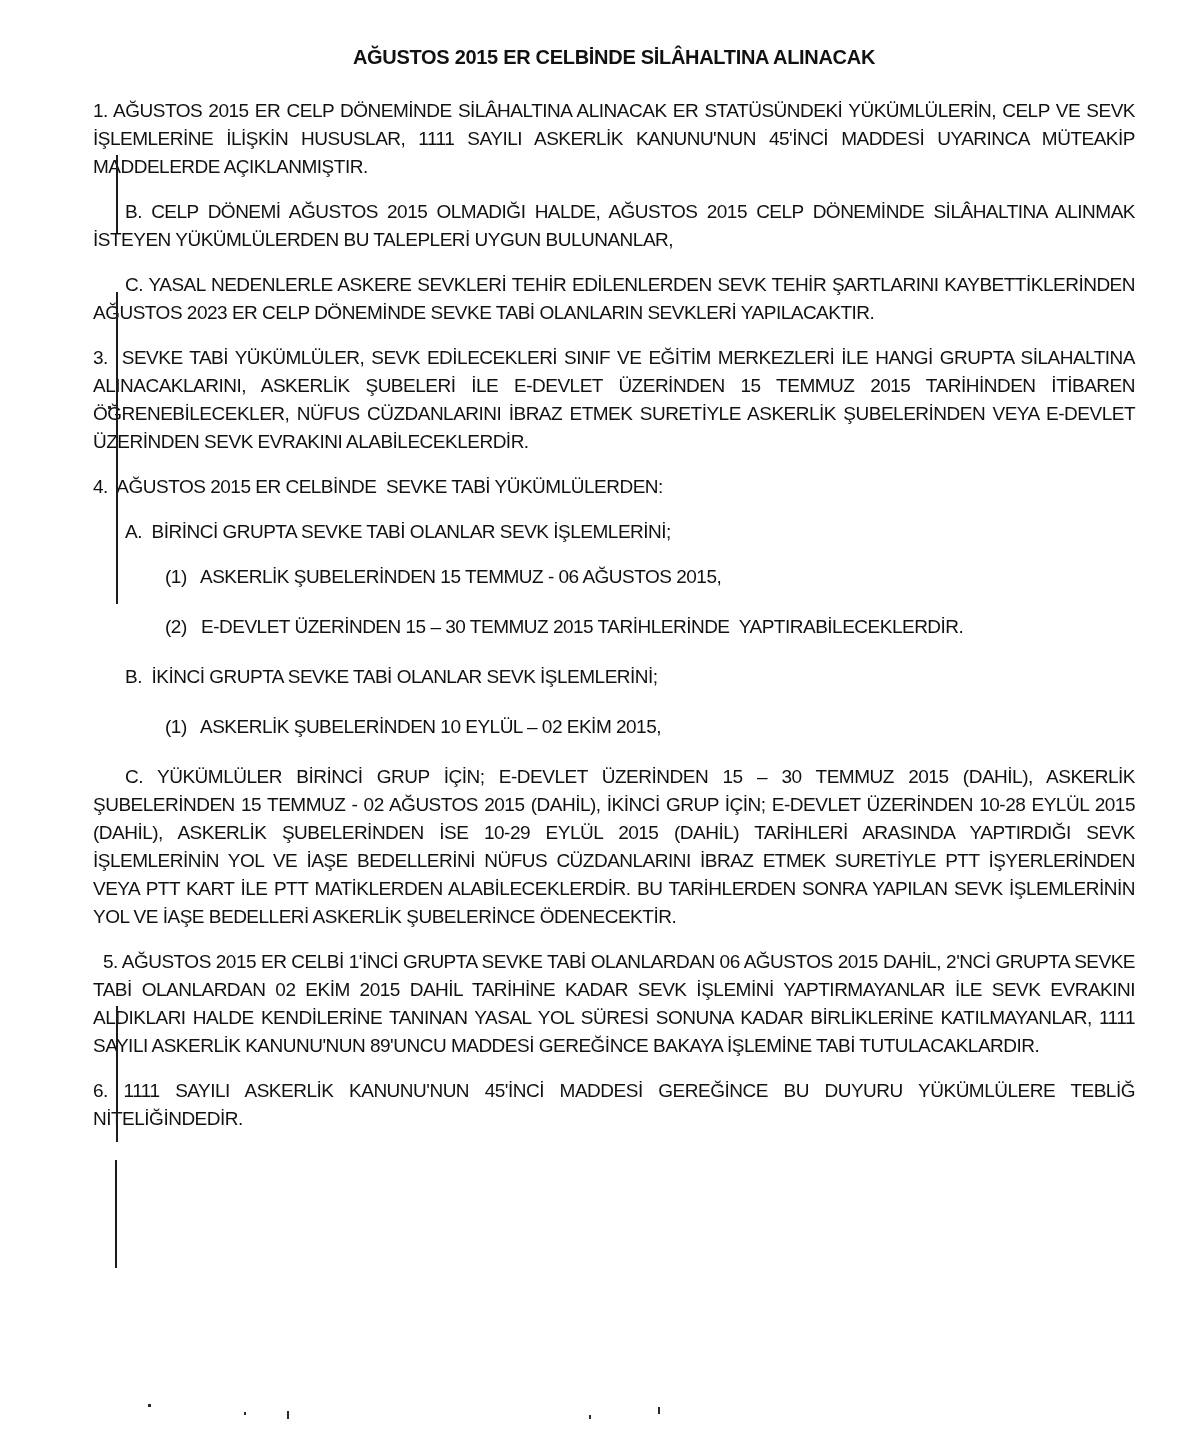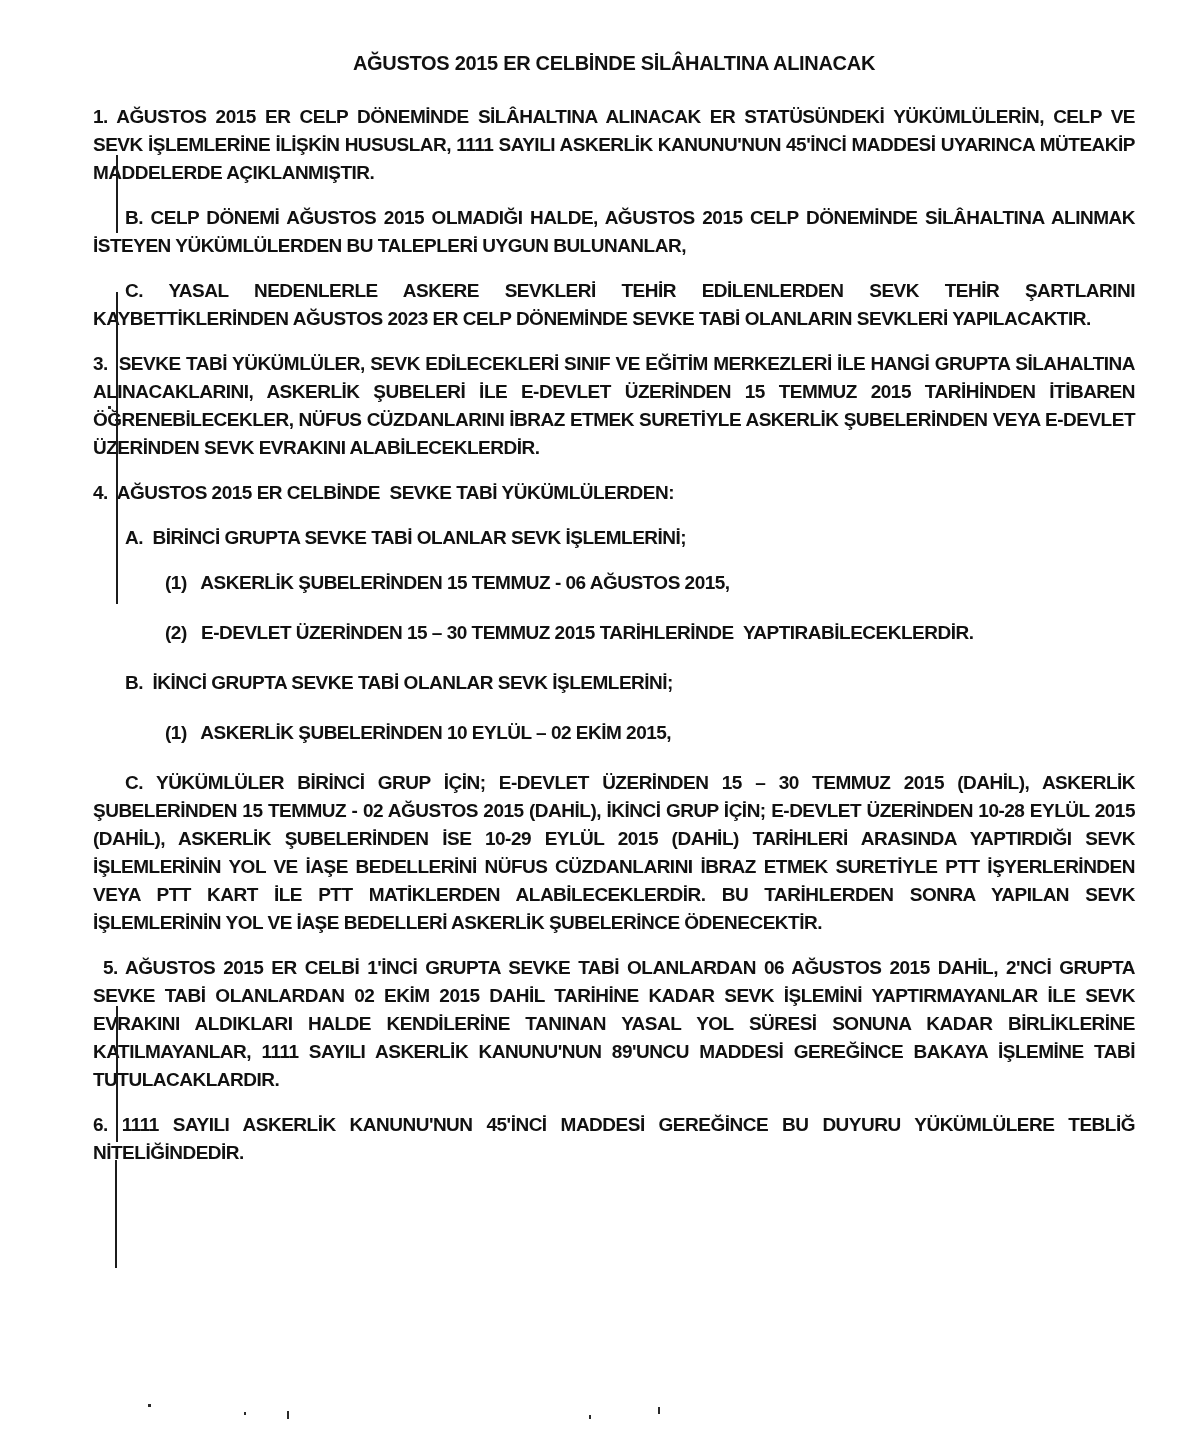--- a/index.html
+++ b/index.html
@@ -9,33 +9,33 @@
     background: #ffffff;
     position: relative;
     overflow: hidden;
     font-family: "Liberation Sans", sans-serif;
     color: #111111;
   }
   .page {
     position: absolute;
     left: 93px;
     right: 56px;
-    top: 50px;
+    top: 44px;
   }
   .doc-title {
     text-align: center;
     font-size: 20px;
     line-height: 27px;
     font-weight: bold;
     letter-spacing: -0.3px;
     margin: 0 0 26px 0;
   }
   .para {
     font-size: 19px;
-    font-weight: bold;
+    font-weight: normal;
     line-height: 28px;
     letter-spacing: -0.5px;
     text-align: justify;
     white-space: pre-wrap;
     margin: 0 0 17px 0;
   }
   .fi-32 { text-indent: 32px; }
   .fi-10 { text-indent: 10px; }
   .ml-32 { margin-left: 32px; }
   .ml-72 { margin-left: 72px; }

